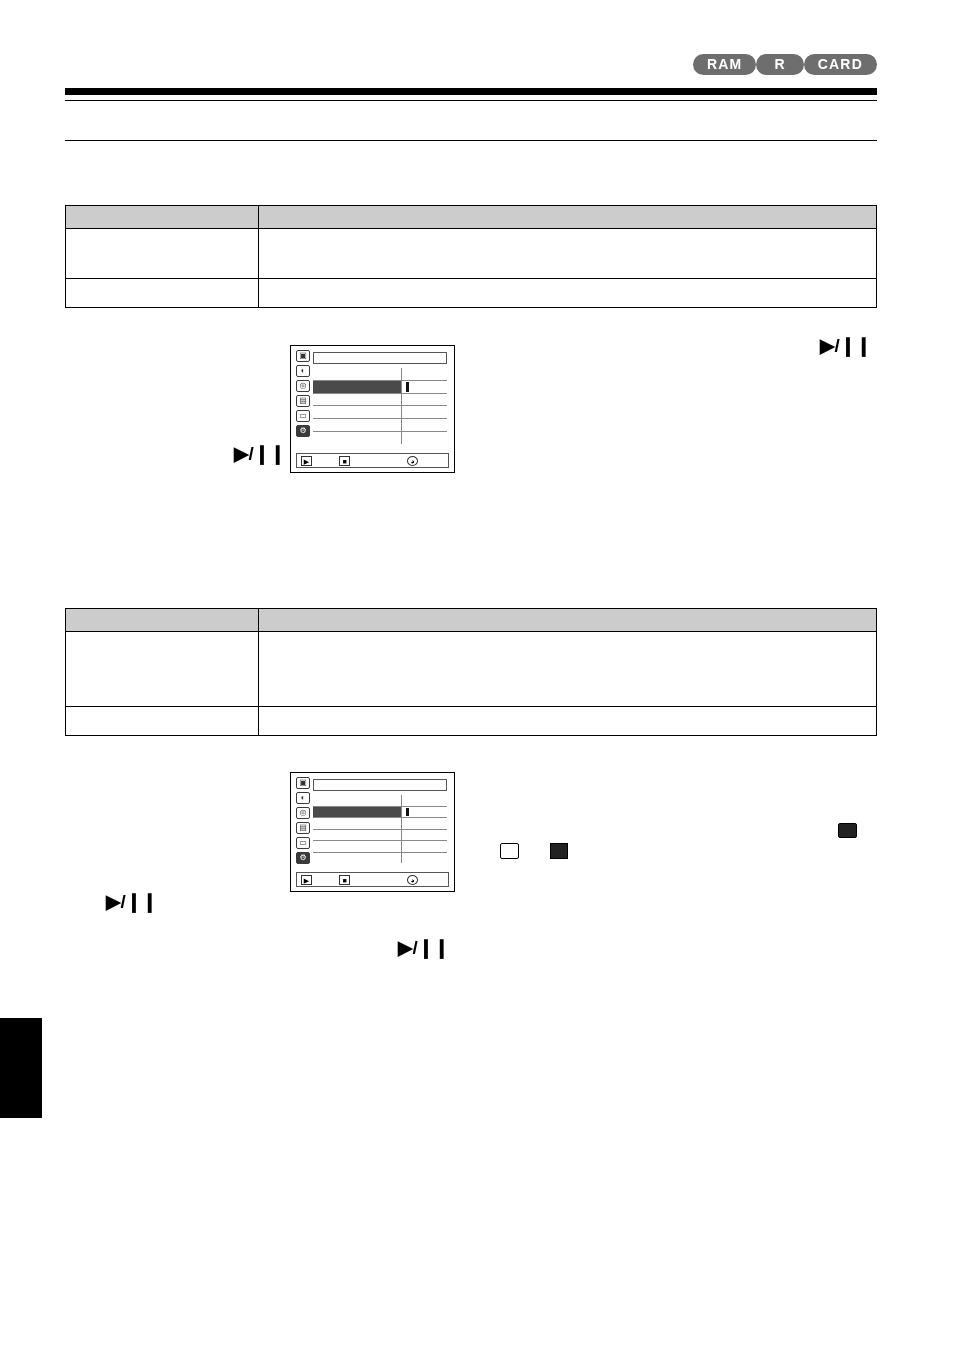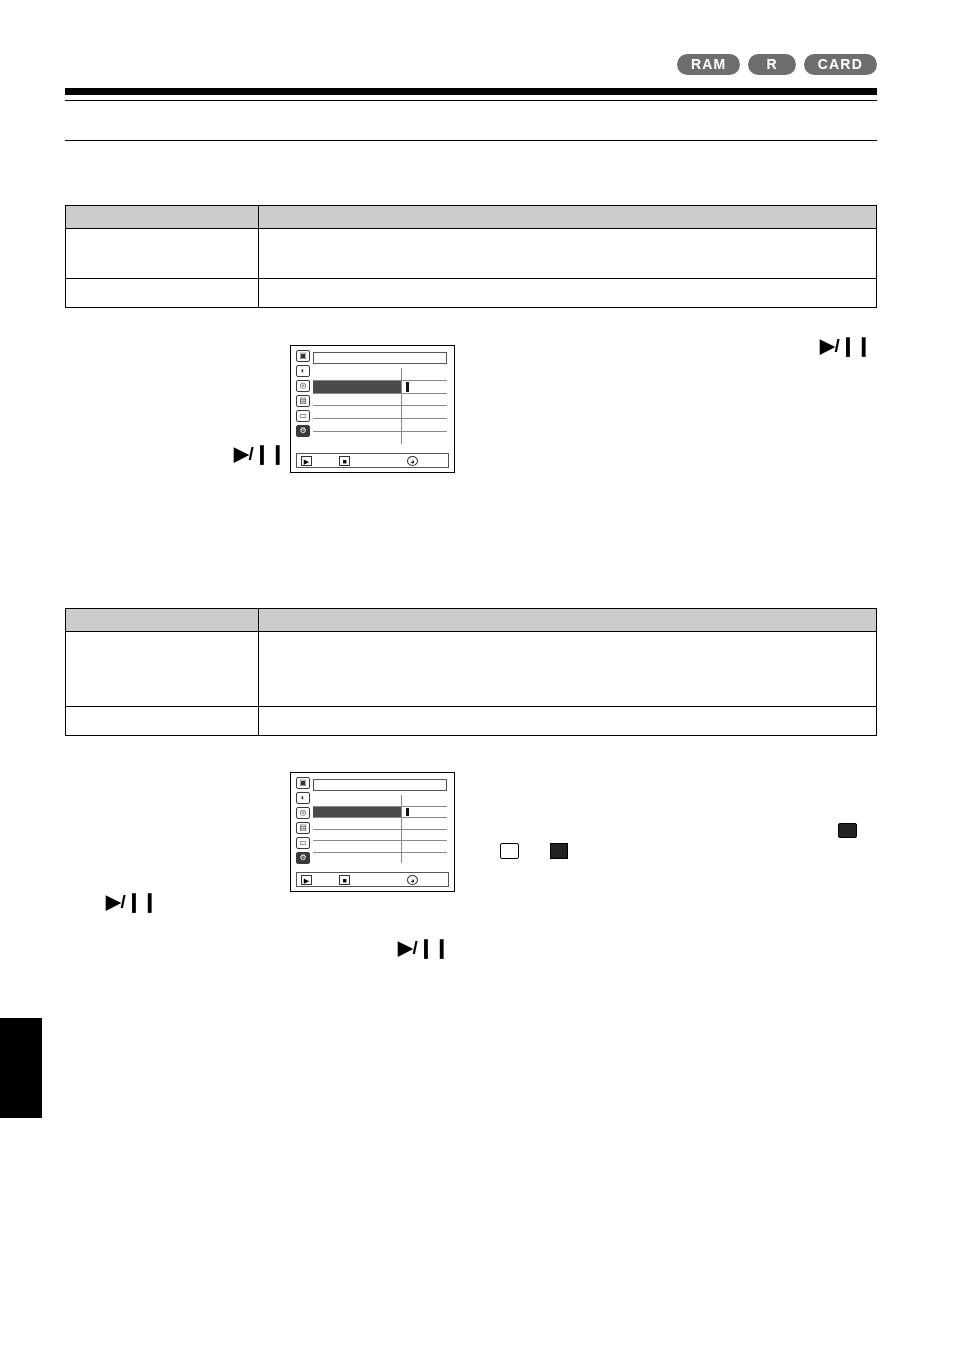--- a/index.html
+++ b/index.html
@@ -15,21 +15,20 @@
     color: #000000;
     overflow: hidden;
   }
 
   
   .badges {
     position: absolute;
     top: 54px;
     right: 77px;
     display: flex;
-    gap: 8px;
     align-items: center;
   }
   .badge {
     background: #6e6e6e;
     color: #ffffff;
     border-radius: 11px;
     height: 21px;
     line-height: 21px;
     padding: 0 14px;
     font-size: 14px;

